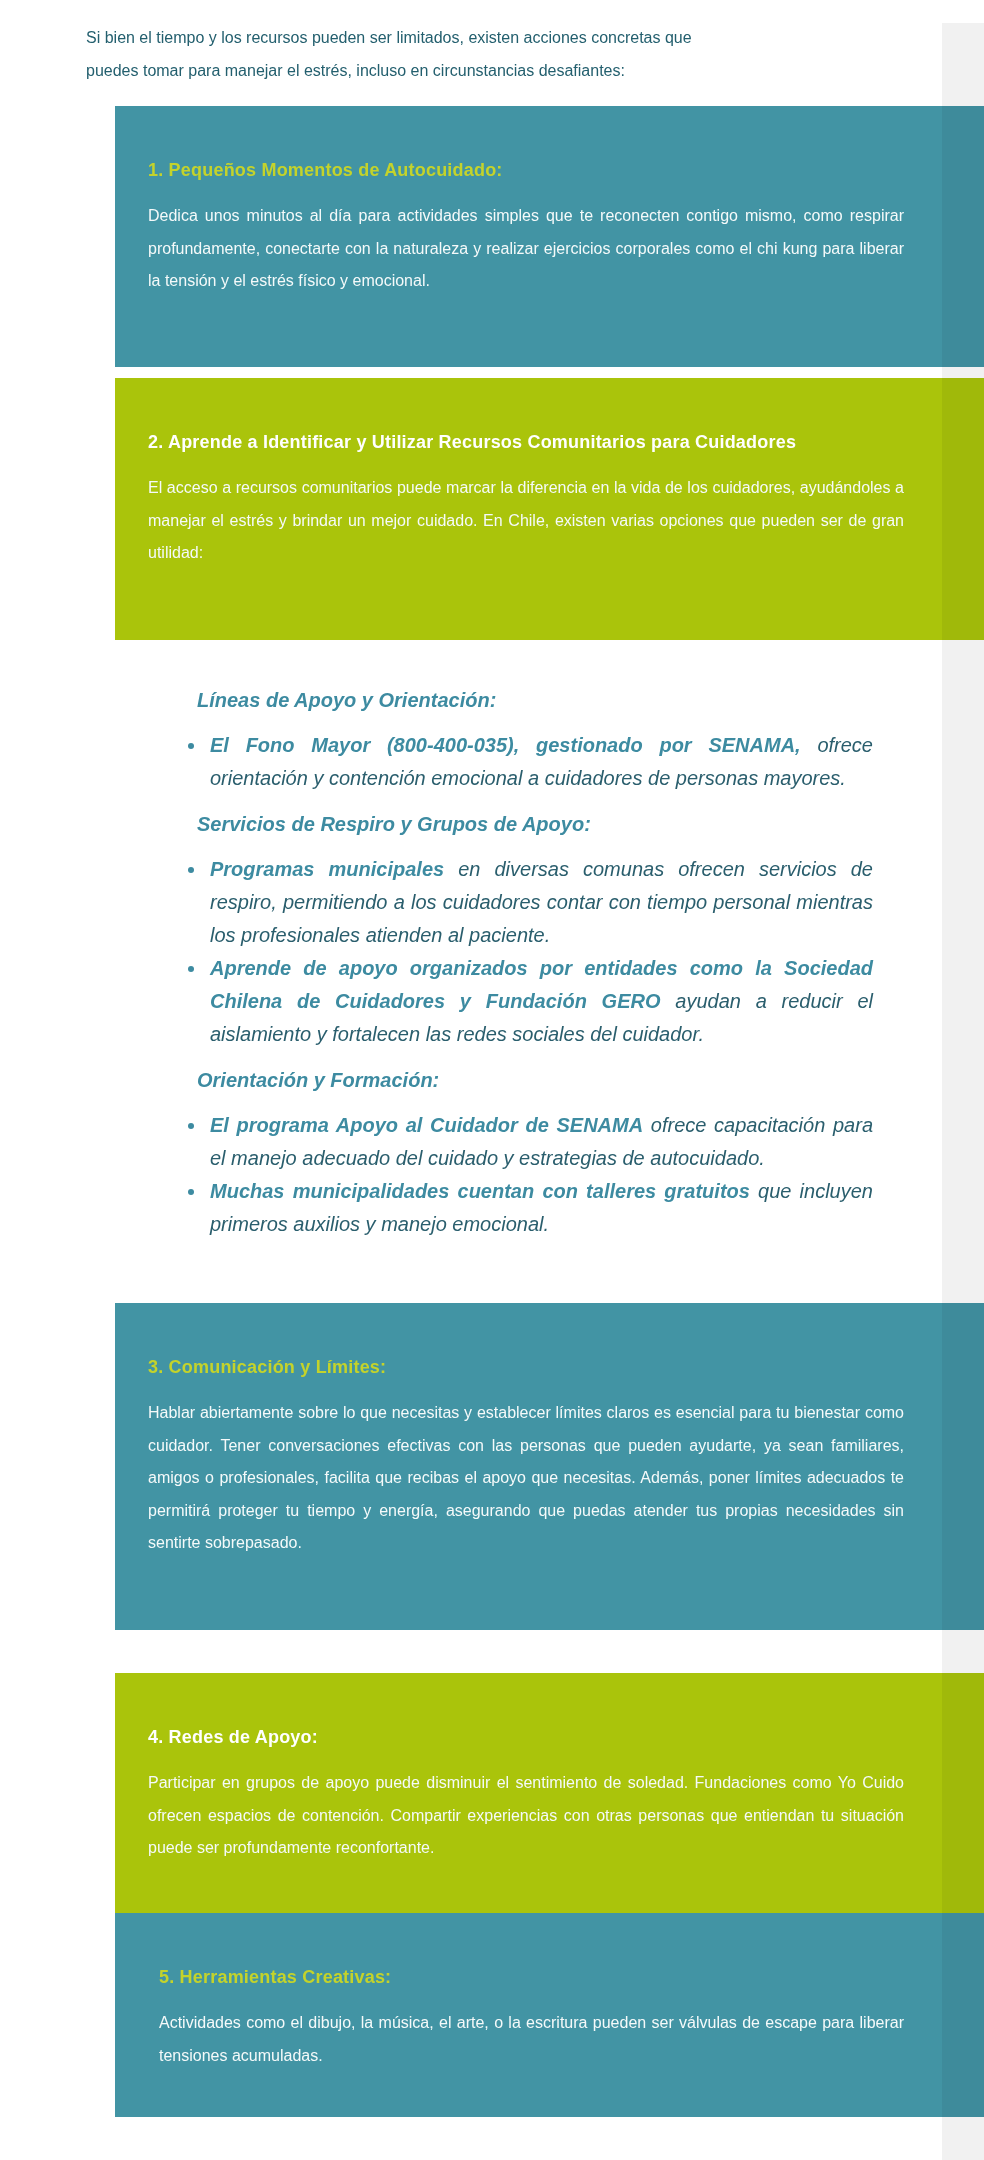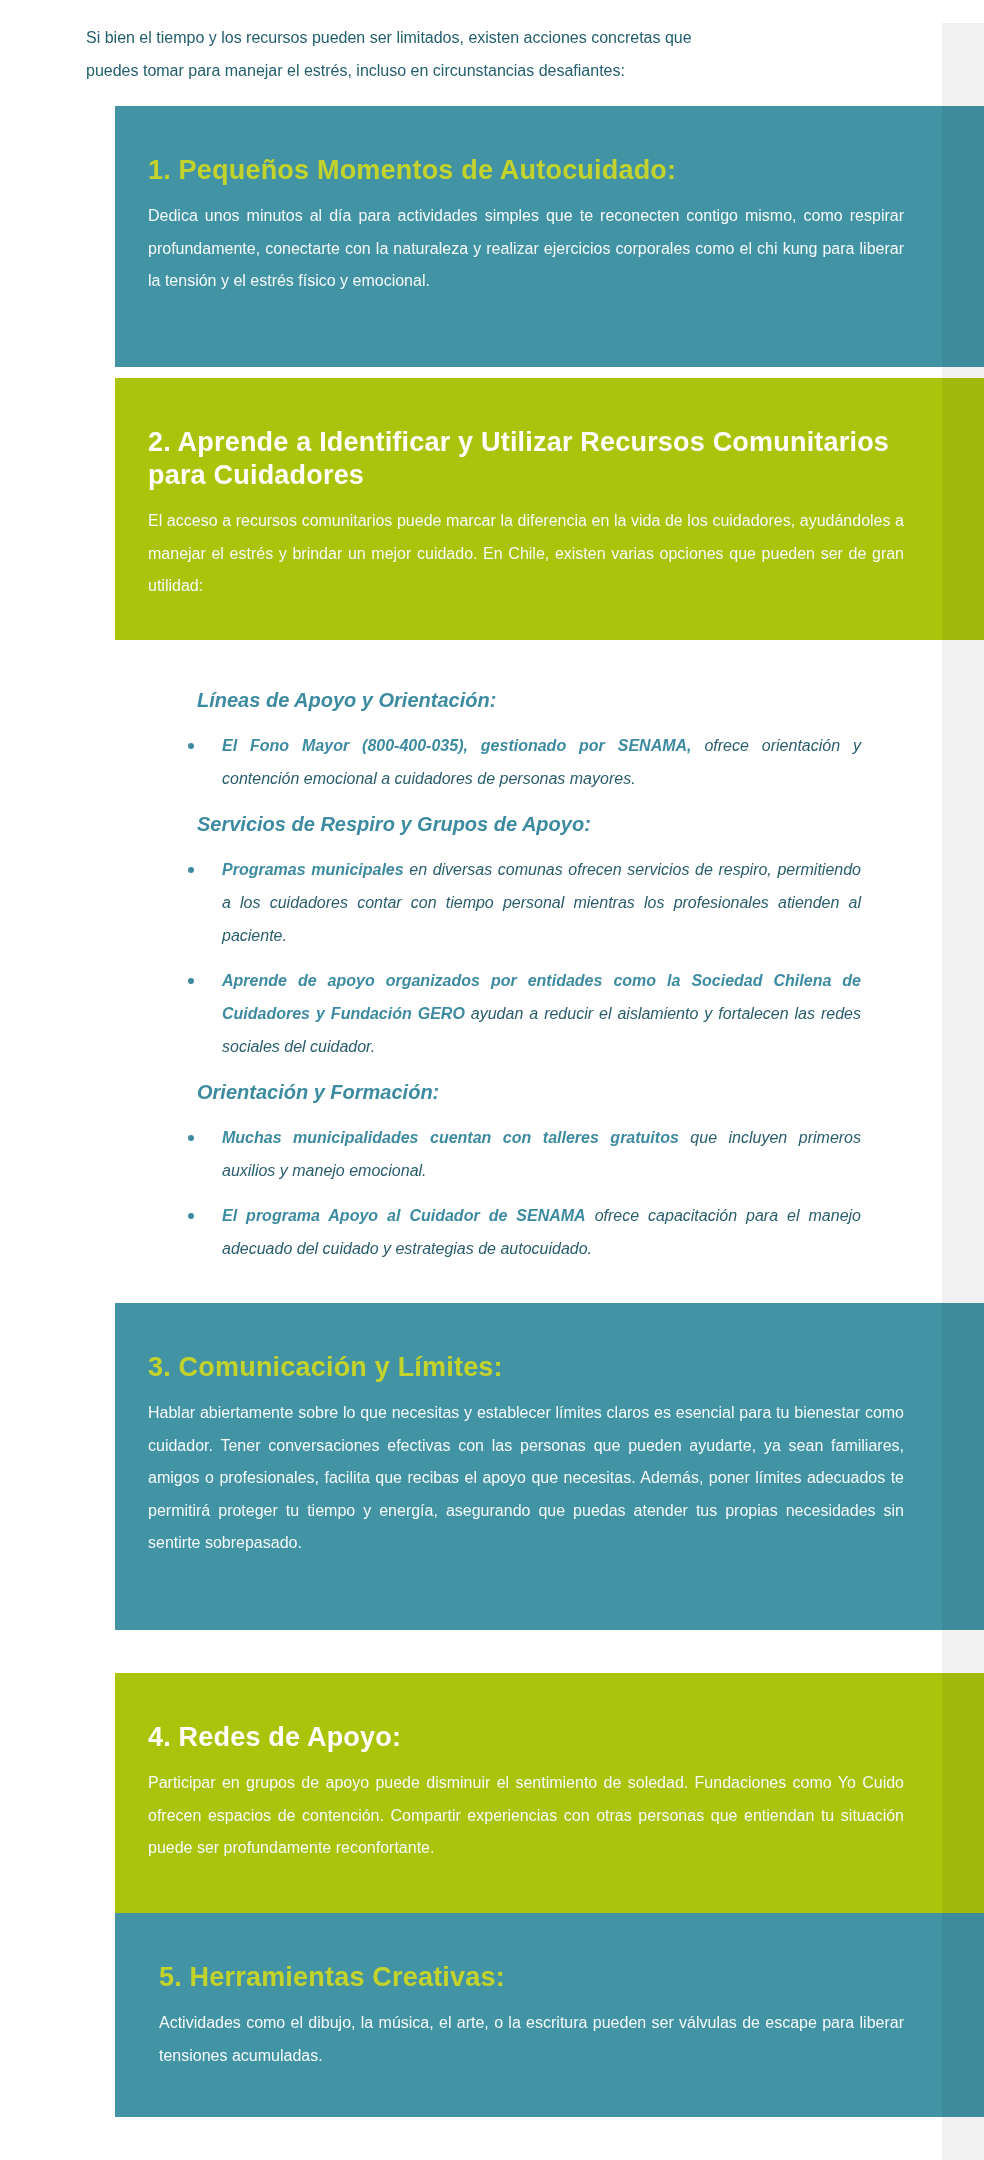--- a/index.html
+++ b/index.html
@@ -16,21 +16,21 @@
     font-size:16px;line-height:33px;color:var(--ink);
   }
   
   .block{
     position:absolute;left:115px;width:869px;
     padding:48px 80px 0 33px;box-sizing:border-box;
   }
   .block.teal{background:var(--teal);}
   .block.green{background:var(--green);}
   .block h2{
-    margin:0 0 13px;font-size:27px;line-height:33px;
+    margin:0 0 13px;font-size:18px;line-height:33px;
     font-weight:bold;letter-spacing:0.2px;max-width:745px;
   }
   .block h2.accent{color:var(--yellow);}
   .block h2.white{color:#ffffff;}
   .block p{
     margin:0;font-size:16px;line-height:32.5px;
     color:#f5fafa;text-align:justify;
   }
   #b1{top:106px;height:261px;}
   #b2{top:378px;height:262px;}
@@ -43,21 +43,21 @@
   .rgroup h3{
     margin:12px;font-size:20px;line-height:33px;
     font-style:italic;font-weight:bold;color:var(--rteal);
   }
   .ritem{position:relative;padding-left:25px;}
   .ritem .dot{
     position:absolute;left:3px;top:14px;width:6px;height:6px;
     border-radius:50%;background:var(--rteal);
   }
   .ritem p{
-    margin:12px;font-size:16px;line-height:33px;font-style:italic;
+    margin:0;font-size:20px;line-height:33px;font-style:italic;
     color:var(--rdark);text-align:justify;
   }
   .ritem .lead{font-weight:bold;color:var(--rteal);}
   
   .edge-strip{
     position:absolute;top:23px;right:0;width:42px;height:2137px;
     background:var(--edge);pointer-events:none;
   }
 </style>
 </head>
@@ -96,25 +96,25 @@
       <div class="ritem">
         <span class="dot"></span>
         <p><span class="lead">Aprende de apoyo organizados por entidades como la Sociedad Chilena de Cuidadores y Fundación GERO</span><span> ayudan a reducir el aislamiento y fortalecen las redes sociales del cuidador.</span></p>
       </div>
     </div>
 
     <div class="rgroup">
       <h3>Orientación y Formación:</h3>
       <div class="ritem">
         <span class="dot"></span>
-        <p><span class="lead">Muchas municipalidades cuentan con talleres gratuitos</span><span> que incluyen primeros auxilios y manejo emocional.</span></p>
+        <p><span class="lead">El programa Apoyo al Cuidador de SENAMA</span><span> ofrece capacitación para el manejo adecuado del cuidado y estrategias de autocuidado.</span></p>
       </div>
       <div class="ritem">
         <span class="dot"></span>
-        <p><span class="lead">El programa Apoyo al Cuidador de SENAMA</span><span> ofrece capacitación para el manejo adecuado del cuidado y estrategias de autocuidado.</span></p>
+        <p><span class="lead">Muchas municipalidades cuentan con talleres gratuitos</span><span> que incluyen primeros auxilios y manejo emocional.</span></p>
       </div>
     </div>
 
   </section>
 
   <section class="block teal" id="b3">
     <h2 class="accent">3. Comunicación y Límites:</h2>
     <p>Hablar abiertamente sobre lo que necesitas y establecer límites claros es esencial para tu bienestar como cuidador. Tener conversaciones efectivas con las personas que pueden ayudarte, ya sean familiares, amigos o profesionales, facilita que recibas el apoyo que necesitas. Además, poner límites adecuados te permitirá proteger tu tiempo y energía, asegurando que puedas atender tus propias necesidades sin sentirte sobrepasado.</p>
   </section>
 

